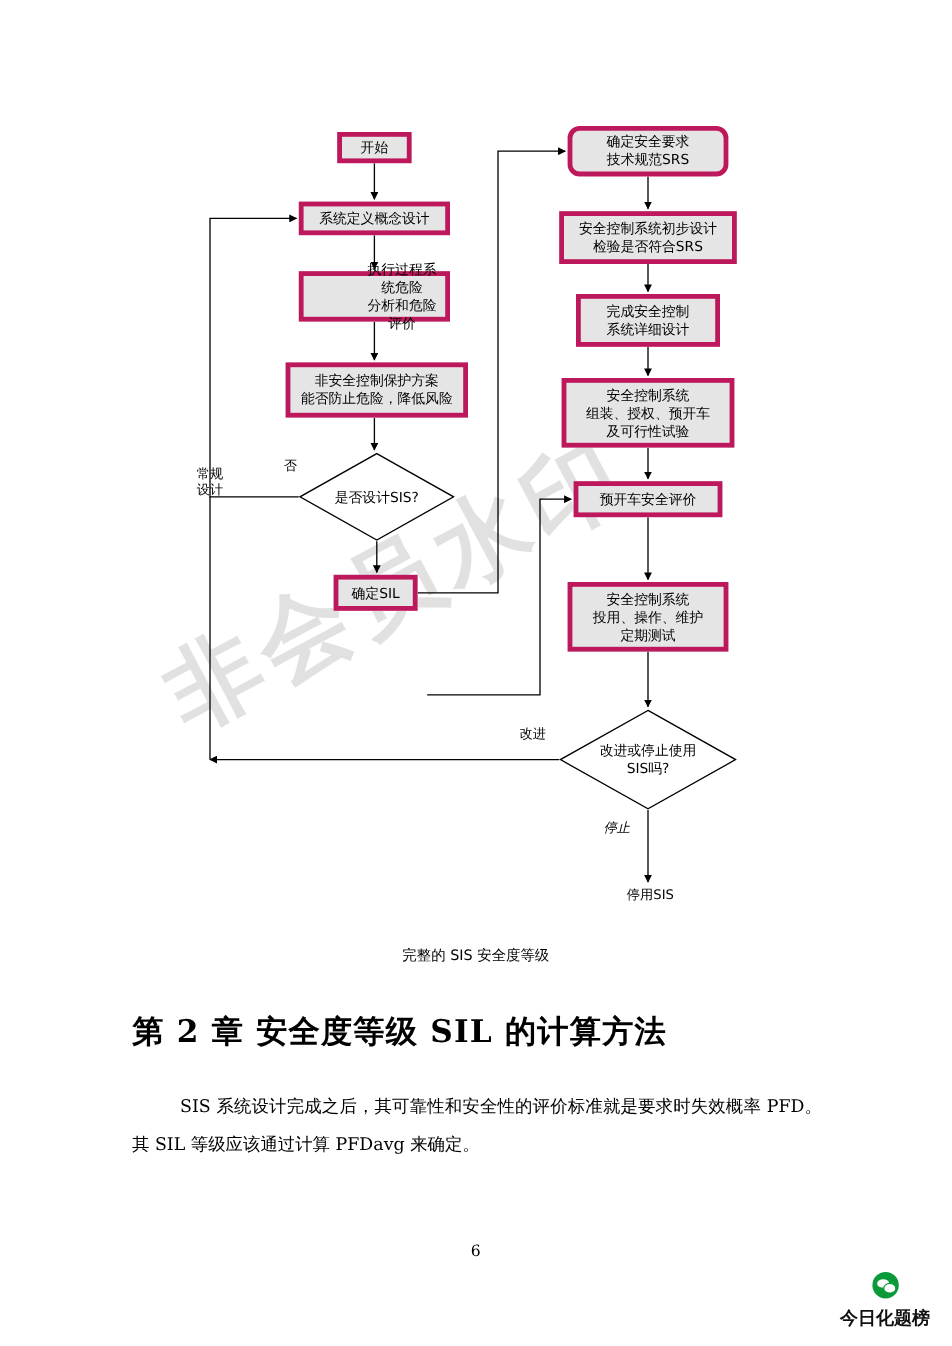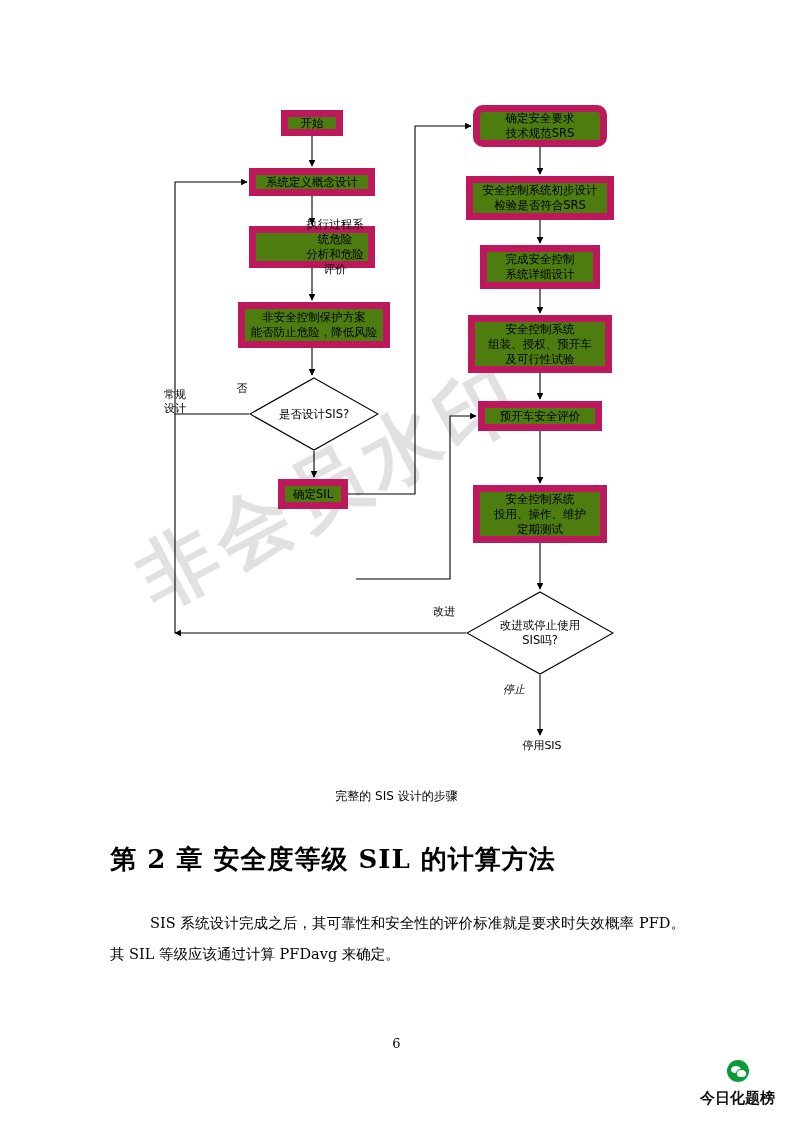--- a/index.html
+++ b/index.html
@@ -45,22 +45,22 @@
     width: 793px;
     height: 700px;
   }
   .flow svg {
     position: absolute;
     left: 0; top: 0;
   }
   .node {
     position: absolute;
     box-sizing: border-box;
-    border: 7px solid #be185d;
-    background: #4d7c0f;
+    border: 4px solid #be185d;
+    background: #e5e5e5;
     display: flex;
     align-items: center;
     justify-content: center;
     text-align: center;
     font-size: 11.5px;
     line-height: 15px;
     font-family: "DejaVu Sans", "Liberation Sans", sans-serif;
     white-space: pre-line;
     padding: 1px 2px;
   }
@@ -273,21 +273,21 @@
     <div class="edge-label" style="left:230px; top:287px; width:24px;">否</div>
 
     <div class="edge-label" style="left:155px; top:293px; width:40px;">常规
 设计</div>
 
     <div class="edge-label" style="left:428px; top:510px; width:32px;">改进</div>
 
     <div class="edge-label" style="left:498px; top:588px; width:32px;font-style:italic;">停止</div>
   </div>
 
-  <div class="caption">完整的 SIS 设计的步骤</div>
+  <div class="caption">完整的 SIS 安全度等级</div>
 
   <div class="chapter-title">第 2 章  安全度等级 SIL 的计算方法</div>
 
   <div class="body-text"><span class="indent"></span><span>SIS 系统设计完成之后，其可靠性和安全性的评价标准就是要求时失效概率 PFD。其 SIL 等级应该通过计算 PFDavg 来确定。</span></div>
 
   <div class="page-number">6</div>
 
   <div class="footer-badge">
     <span class="wechat-icon"></span>
     <span>今日化题榜</span>

